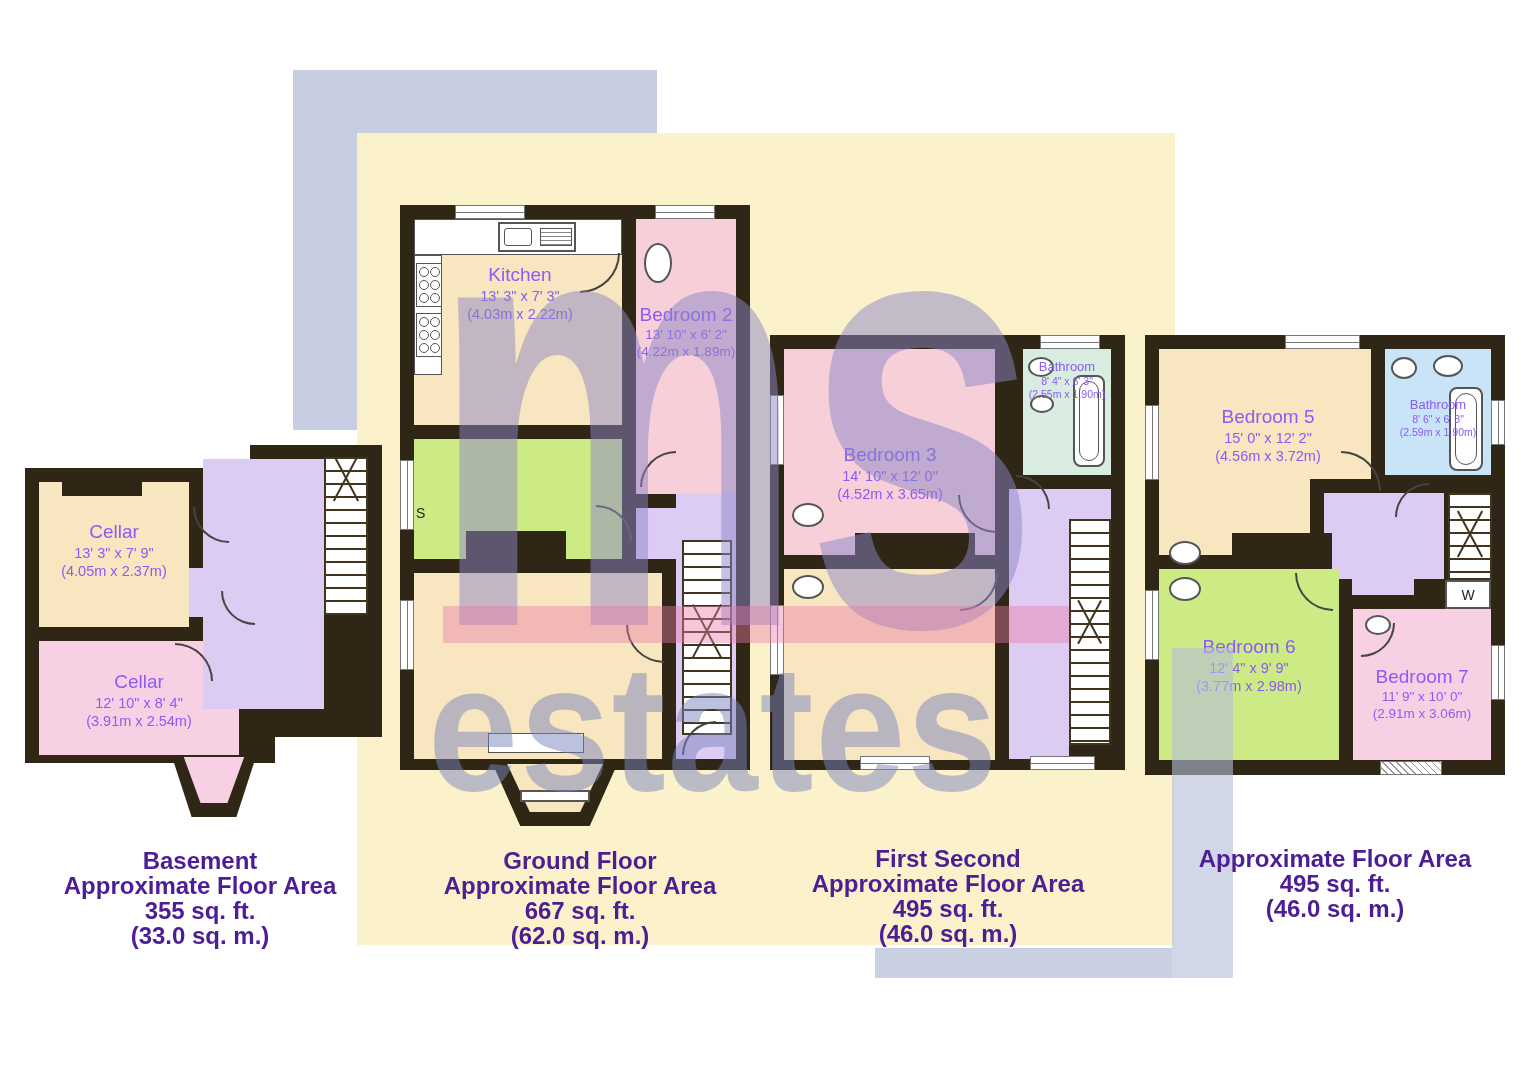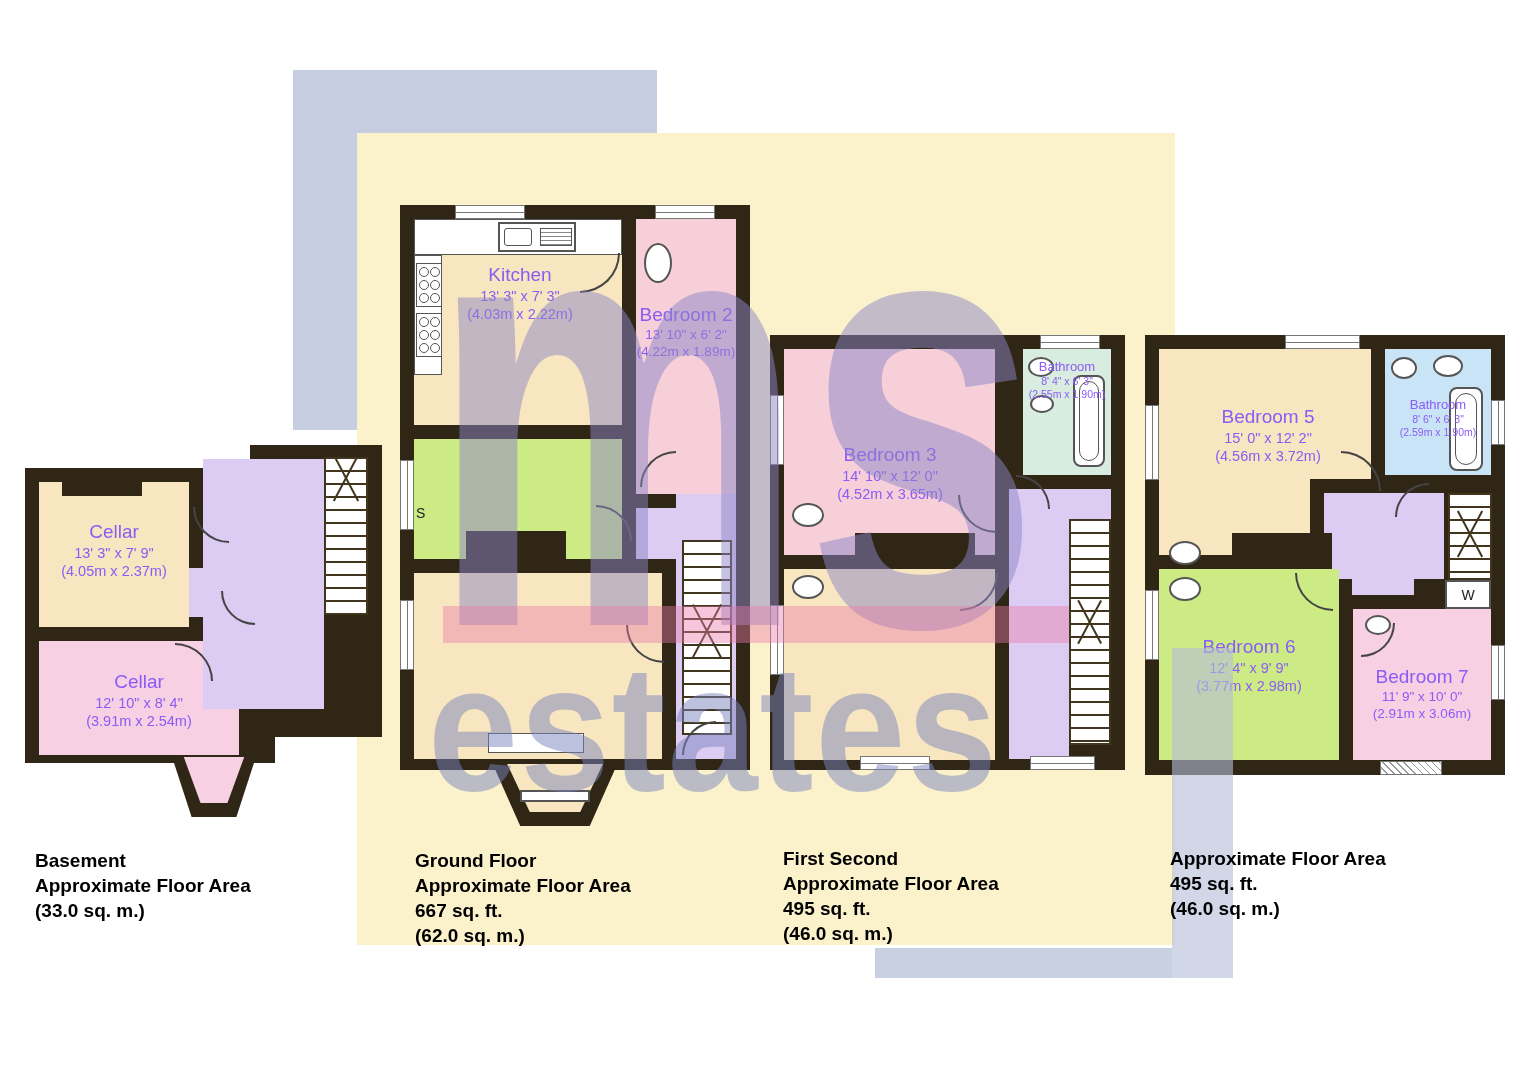--- a/index.html
+++ b/index.html
@@ -13,21 +13,21 @@
   .pink2{background:#f8d0e4;}
   .green{background:#cdeb84;}
   .lav{background:#dccbf2;}
   .bteal{background:#d8ece0;}
   .bblue{background:#c9e4f6;}
   .rlabel{position:absolute;text-align:center;color:#8b5cf6;z-index:5;line-height:1.25;}
   .rname{font-size:19px;}
   .rdim{font-size:14.5px;}
   .small .rname{font-size:13px;}
   .small .rdim{font-size:10.5px;}
-  .flabel{position:absolute;z-index:4;text-align:left;color:#000000;font-weight:bold;font-size:19px;line-height:25px;}
+  .flabel{position:absolute;z-index:4;text-align:center;color:#4c1d95;font-weight:bold;font-size:24px;line-height:25px;}
   .stairs{position:absolute;background:repeating-linear-gradient(to bottom,#ffffff 0 11px,#41351d 11px 13px);border:2px solid #41351d;box-sizing:border-box;overflow:hidden;}
   .diag1,.diag2{position:absolute;left:-15%;width:130%;height:2px;background:#41351d;}
   .diag1{transform:rotate(62deg);}
   .diag2{transform:rotate(-62deg);}
   .win-h,.win-v{position:absolute;background:#fff;border:1px solid #777;box-sizing:border-box;}
   .win-h::after{content:"";position:absolute;left:0;right:0;top:50%;height:1px;background:#777;}
   .win-v::after{content:"";position:absolute;top:0;bottom:0;left:50%;width:1px;background:#777;}
   .arc{position:absolute;box-sizing:border-box;}
   .arc-tl{border-top:2px solid #444;border-left:2px solid #444;border-radius:100% 0 0 0;}
   .arc-tr{border-top:2px solid #444;border-right:2px solid #444;border-radius:0 100% 0 0;}
@@ -242,20 +242,21 @@
   </div>
 
   <div class="wm wm-top">ms</div>
   <div class="stripe"></div>
   <div class="wm wm-bottom">estates</div>
   <div class="grayband-v"></div>
 
   <div class="flabel" style="left:35px;top:848px;width:330px;">
     <div>Basement</div>
     <div>Approximate Floor Area</div>
+    <div>355 sq. ft.</div>
     <div>(33.0 sq. m.)</div>
   </div>
   <div class="flabel" style="left:415px;top:848px;width:330px;">
     <div>Ground Floor</div>
     <div>Approximate Floor Area</div>
     <div>667 sq. ft.</div>
     <div>(62.0 sq. m.)</div>
   </div>
   <div class="flabel" style="left:783px;top:846px;width:330px;">
     <div>First Second</div>

